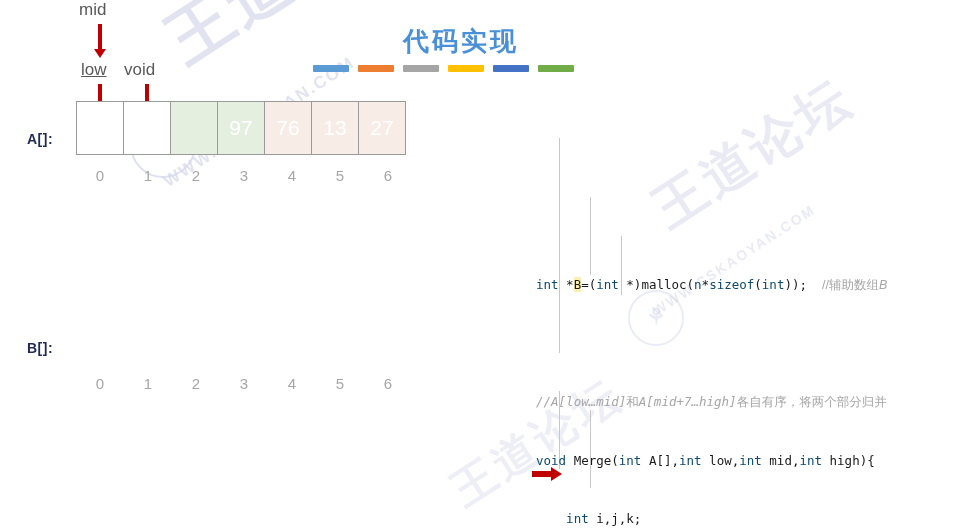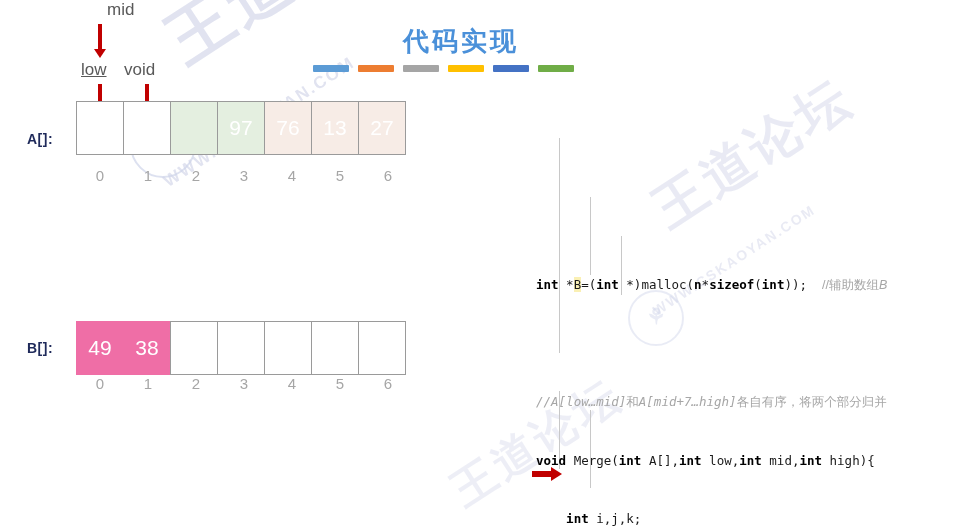--- a/index.html
+++ b/index.html
@@ -88,21 +88,21 @@
   
   .code{
     position:absolute;
     font-family:"DejaVu Sans Mono", monospace;
     font-size:12.5px;
     line-height:19.5px;
     color:#1a1a1a;
     white-space:pre;
   }
   .code .ln{position:relative;height:19.5px;}
-  .kw{color:#000000;font-weight:bold;}
+  .kw{color:#0c4a6e;font-weight:normal;}
   .cmt{color:#a6a6a6;font-style:italic;}
   .cmt-cn{color:#a6a6a6;font-style:normal;font-family:"Liberation Sans",sans-serif;text-align:center;}
   .hl{background:#faf0b4;}
   .guide{
     position:absolute;width:1px;background:#c8c8c8;
   }
   .rt-arrow{
     position:absolute;
   }
   .rt-arrow .shaft{position:absolute;left:0;top:4px;height:6px;width:20px;background:#c00000;}
@@ -132,21 +132,21 @@
 
   <div class="barstrip" style="left:313px;top:65px;">
     <i style="background:#5b9bd5;"></i>
     <i style="background:#ed7d31;"></i>
     <i style="background:#a5a5a5;"></i>
     <i style="background:#ffc000;"></i>
     <i style="background:#4472c4;"></i>
     <i style="background:#70ad47;"></i>
   </div>
 
-  <div class="ptr-label" style="left:79px;top:0px;margin-left:28px;">mid</div>
+  <div class="ptr-label" style="left:79px;top:0px;">mid</div>
   <div class="dn-arrow" style="left:94px;top:24px;width:12px;height:34px;">
     <div class="shaft" style="height:25px;"></div>
     <div class="head" style="top:25px;"></div>
   </div>
 
   <div class="ptr-label" style="left:81px;top:60px;text-decoration:underline;">low</div>
   <div class="dn-arrow" style="left:94px;top:84px;width:12px;height:32px;">
     <div class="shaft" style="height:23px;"></div>
     <div class="head" style="top:23px;"></div>
   </div>
@@ -174,29 +174,20 @@
     <span>1</span>
     <span>2</span>
     <span>3</span>
     <span>4</span>
     <span>5</span>
     <span>6</span>
   </div>
 
   <div class="arr-label" style="left:27px;top:340px;">B[]:</div>
 
-  <div class="cells" style="left:76px;top:321px;">
-    <div class="cell pink">49</div>
-    <div class="cell pink">38</div>
-    <div class="cell"></div>
-    <div class="cell"></div>
-    <div class="cell"></div>
-    <div class="cell"></div>
-    <div class="cell"></div>
-  </div>
 
   <div class="idxrow" style="left:76px;top:375px;">
     <span>0</span>
     <span>1</span>
     <span>2</span>
     <span>3</span>
     <span>4</span>
     <span>5</span>
     <span>6</span>
   </div>

